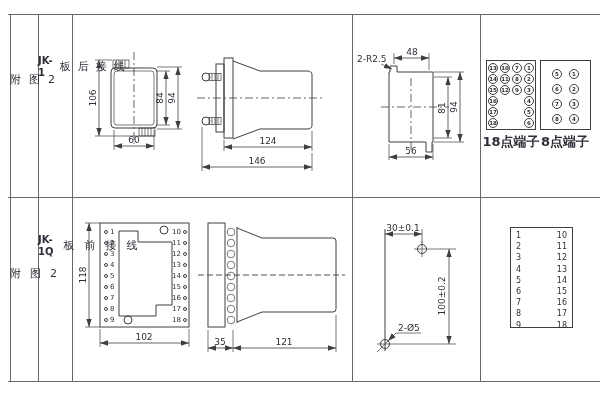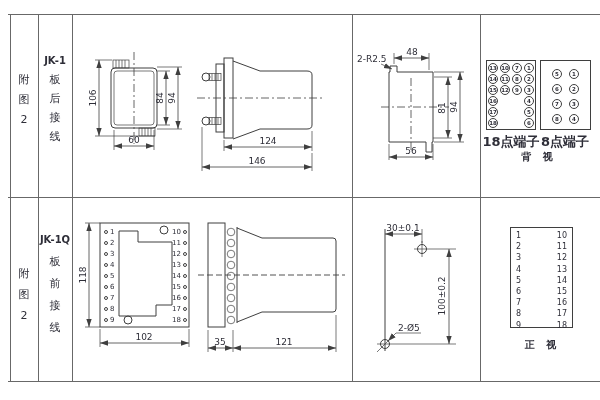--- a/index.html
+++ b/index.html
@@ -1,21 +1,21 @@
 <!DOCTYPE html>
 <html><head>
 <meta charset="utf-8">
 <style>
   html,body{margin:0;padding:0;background:#fff;}
   .stage{position:relative;width:600px;height:400px;background:#ffffff;overflow:hidden;
          font-family:"DejaVu Sans","Liberation Sans",sans-serif;color:#2e2e38;}
   .hline,.vline{position:absolute;background:#686868;}
   .hline{height:1px;}
   .vline{width:1px;}
-  .vlabel{position:absolute;display:flex;flex-direction:column;align-items:center;font-size:11px;line-height:12px;}
+  .vlabel{position:absolute;display:flex;align-items:center;font-size:11px;line-height:12px;}
   .vlabel .model{font-size:10px;font-weight:bold;letter-spacing:0;}
   svg{position:absolute;left:0;top:0;}
   svg .ln{stroke:#3f3f3f;stroke-width:1;fill:none;}
   svg .thin{stroke:#3f3f3f;stroke-width:0.7;fill:none;}
   svg .dim{stroke:#3f3f3f;stroke-width:0.8;fill:none;marker-start:url(#ah);marker-end:url(#ah);}
   svg .cdash{stroke:#3f3f3f;stroke-width:0.8;fill:none;stroke-dasharray:8 3 2 3;}
   svg .dash{stroke:#3f3f3f;stroke-width:0.9;fill:none;stroke-dasharray:6 3;}
   svg text{font-size:9px;fill:#2e2e38;font-family:"DejaVu Sans","Liberation Sans",sans-serif;}
   .tbox{position:absolute;border:1.5px solid #3f3f3f;box-sizing:border-box;background:#fff;}
   .tc{position:absolute;width:10px;height:10px;box-sizing:border-box;border:1px solid #3f3f3f;border-radius:50%;
@@ -268,21 +268,20 @@
     <div class="tc" style="left:11px;top:8px;">5</div>
     <div class="tc" style="left:11px;top:23px;">6</div>
     <div class="tc" style="left:11px;top:38px;">7</div>
     <div class="tc" style="left:11px;top:53px;">8</div>
     <div class="tc" style="left:28px;top:8px;">1</div>
     <div class="tc" style="left:28px;top:23px;">2</div>
     <div class="tc" style="left:28px;top:38px;">3</div>
     <div class="tc" style="left:28px;top:53px;">4</div>
   </div>
   <div class="cap" style="left:536px;top:133px;width:58px;">8点端子</div>
-  <div class="viewlab" style="left:486px;top:150px;width:106px;">背 视</div>
 
   <div class="tbox" style="left:510px;top:227px;width:63px;height:101px;">
     <div class="ft-col" style="left:5px;top:2px;">
       <div>1</div>
       <div>2</div>
       <div>3</div>
       <div>4</div>
       <div>5</div>
       <div>6</div>
       <div>7</div>
@@ -294,15 +293,14 @@
       <div>11</div>
       <div>12</div>
       <div>13</div>
       <div>14</div>
       <div>15</div>
       <div>16</div>
       <div>17</div>
       <div>18</div>
     </div>
   </div>
-  <div class="viewlab" style="left:505px;top:338px;width:75px;">正 视</div>
 
 </div>
 
 </body></html>

